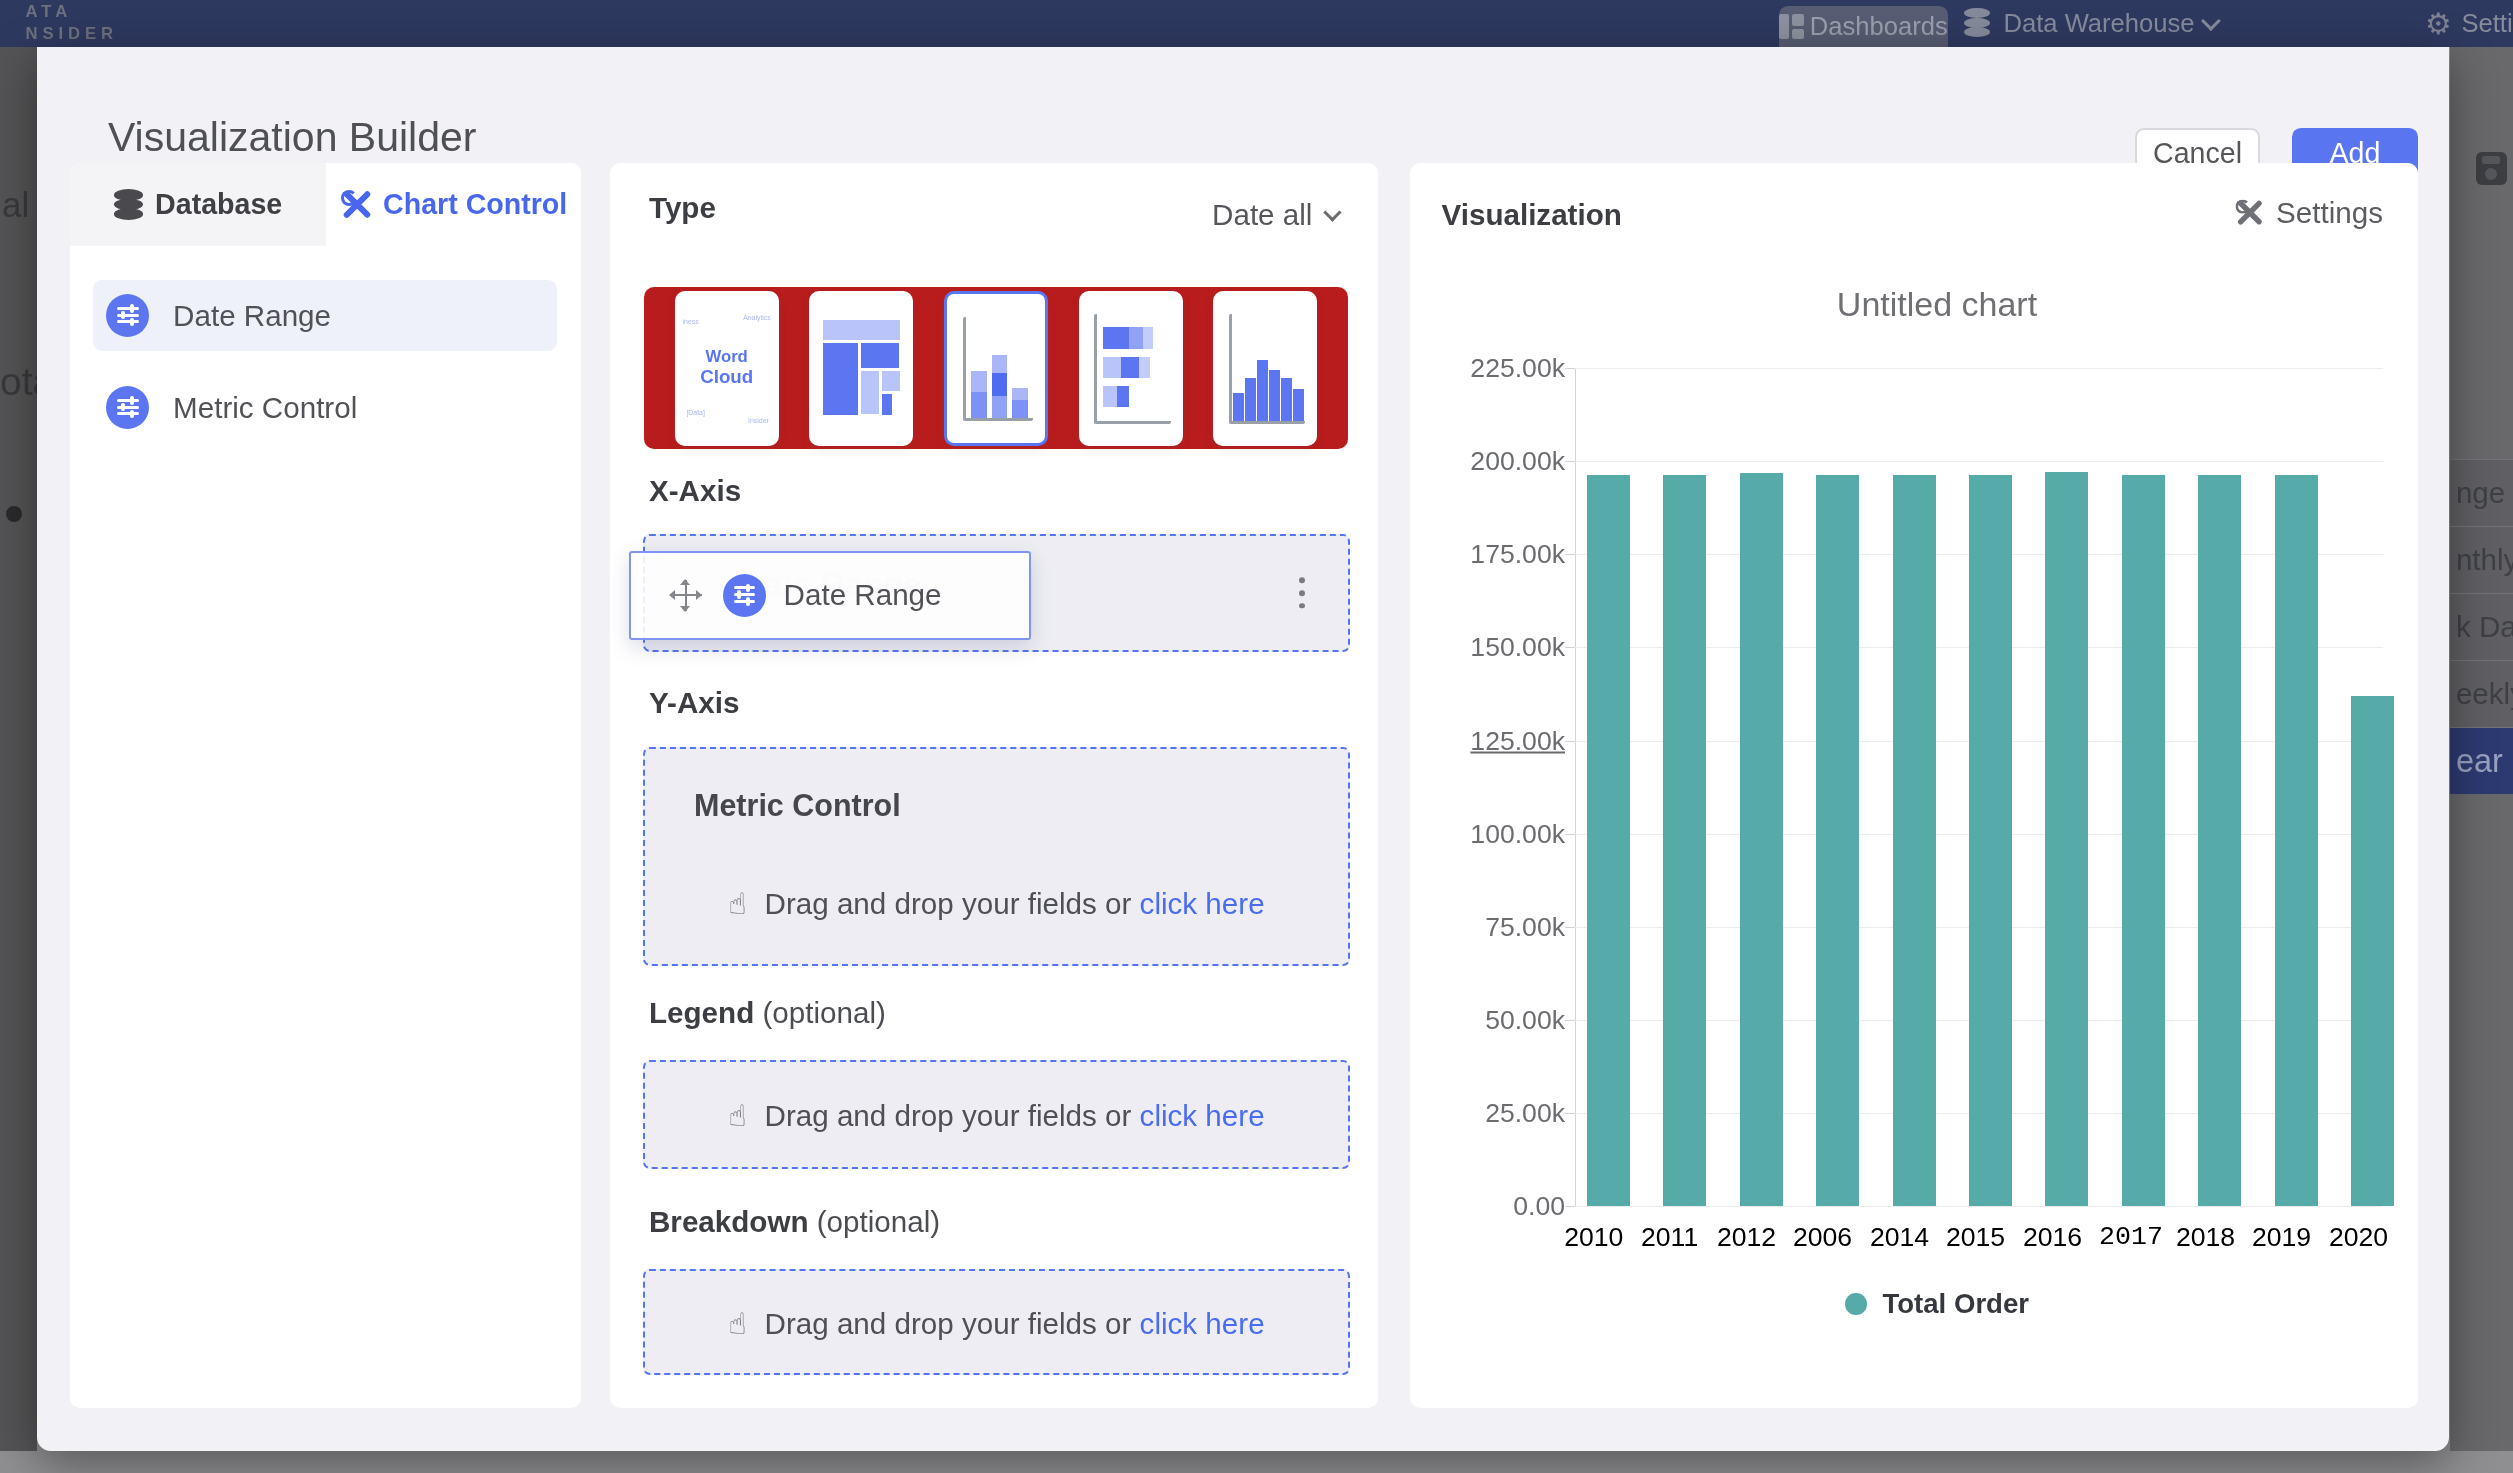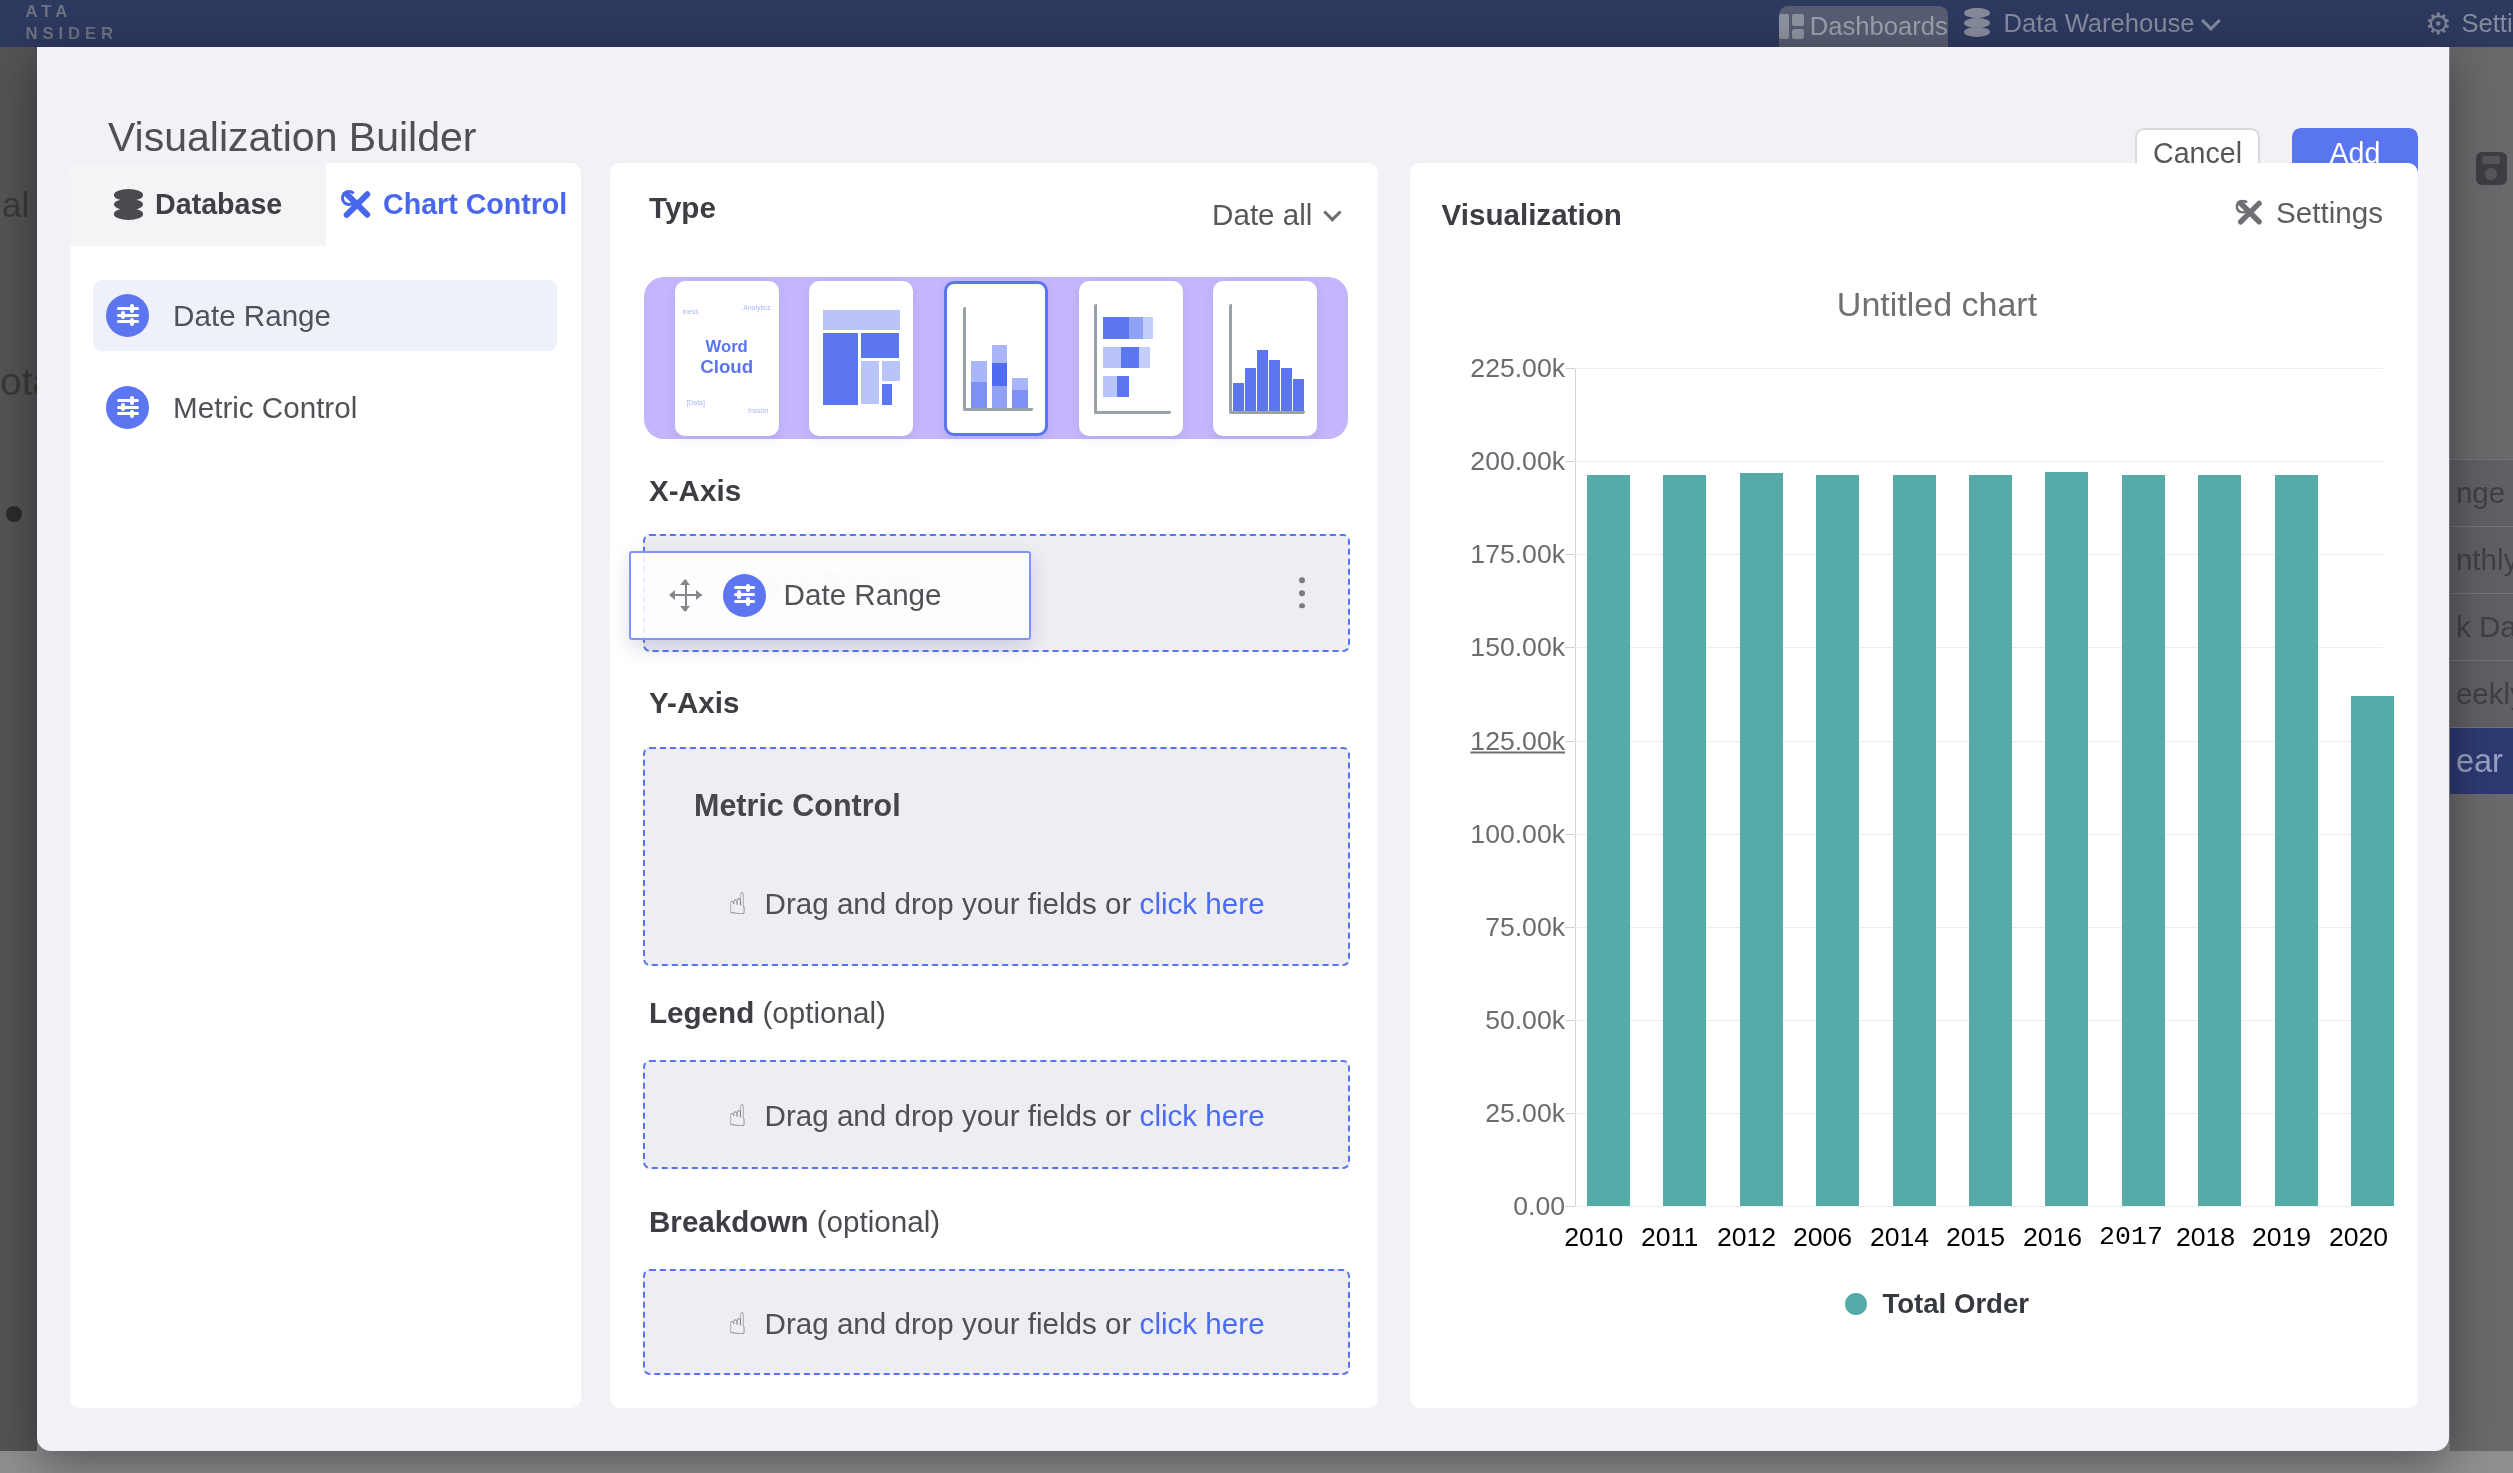--- a/index.html
+++ b/index.html
@@ -60,22 +60,22 @@
   .f-label{font-size:29.6px;color:#515257;}
 
   
   .p-mid{left:573px;top:116px;width:768px;height:1245px;}
   .h-sec{position:absolute;left:39px;font-size:29.6px;font-weight:bold;color:#3c3e44;}
   .h-sec .opt{font-weight:normal;color:#4b4d52;}
   .viewall{position:absolute;right:39px;top:35px;display:flex;align-items:center;gap:13.8px;
     font-size:29.6px;color:#56575b;cursor:pointer;}
   .viewall .vchev{width:12.8px;height:12.8px;border-right:3px solid #6a6c70;border-bottom:3px solid #6a6c70;
     transform:rotate(45deg);margin-top:-5.9px;}
-  .type-strip{position:absolute;left:34px;top:114px;width:704px;height:162px;background:#c4b5fd;
-    border-radius:20px;display:flex;align-items:center;justify-content:space-evenly;}
+  .type-strip{position:absolute;left:34px;top:124px;width:704px;height:162px;background:#b91c1c;
+    border-radius:10px;display:flex;align-items:center;justify-content:space-evenly;}
   .tcard{width:104px;height:155px;background:#fff;border-radius:9.9px;box-shadow:0 3.9px 9.9px rgba(80,80,110,.10);
     position:relative;cursor:pointer;overflow:hidden;}
   .tcard.sel{border:3px solid #5a75f0;}
   .dropzone{position:absolute;left:33px;width:707px;background:#ededf3;border:2px dashed #5574f1;
     border-radius:6.9px;}
   .dz-line{position:absolute;left:0;width:100%;text-align:center;font-size:29.6px;color:#4f5054;}
   .dz-line .hand{font-family:"DejaVu Sans",sans-serif;color:#6b6d72;margin-right:9.9px;}
   .dz-line .link{color:#4a6cf0;cursor:pointer;}
   .mc-title{position:absolute;left:49px;top:39px;font-size:30.5px;font-weight:bold;color:#46474c;}
   .ghost{position:absolute;left:95px;top:29.6px;font-size:33px;font-weight:bold;color:#d8dae4;}

